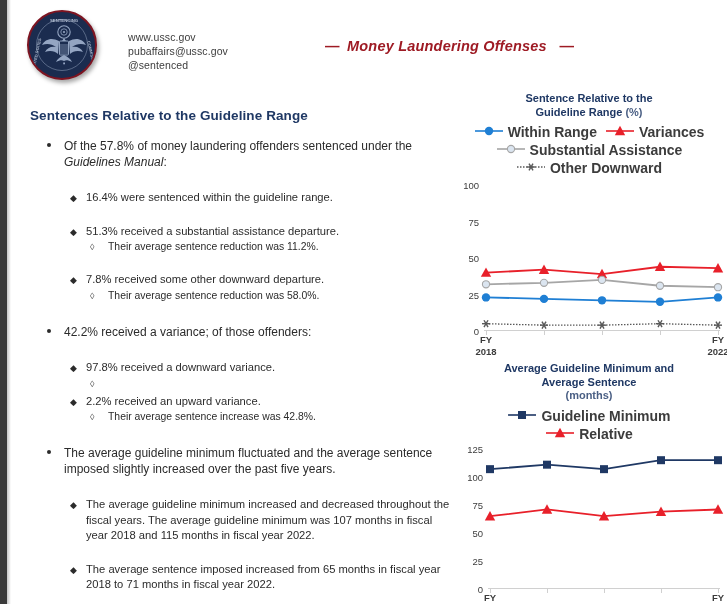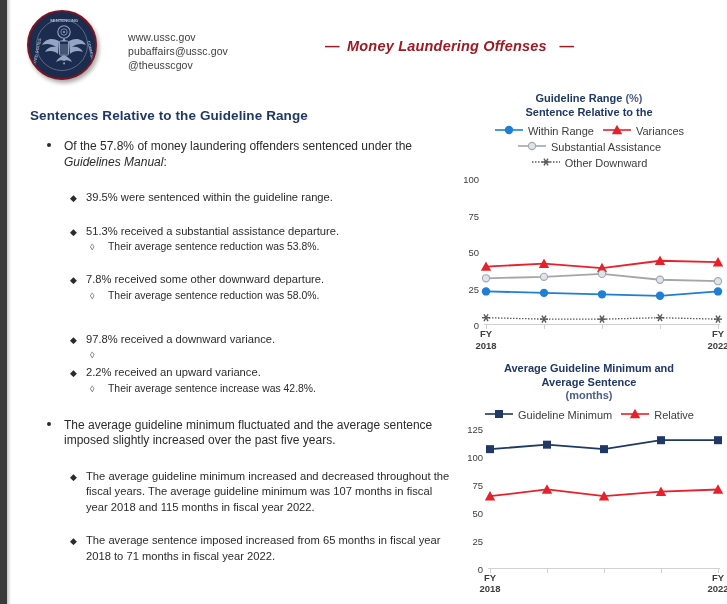--- a/index.html
+++ b/index.html
@@ -100,22 +100,23 @@
     text-align: center; color: #1f3864;
     font-size: 11px; font-weight: bold; line-height: 13.5px;
   }
   .chart-title .unit { color: #4a5f84; font-weight: bold; }
   .legend {
     display: flex; flex-wrap: wrap; justify-content: center;
     margin-top: 4px;
   }
   .legend-item {
     display: flex; align-items: center;
-    font-size: 11px; color: #3c3c3c;
+    font-size: 14px; color: #3c3c3c;
     margin: 1px 4px;
+    font-weight: bold;
   }
   .legend-item .lg-sym { margin-right: 4px; }
   .plot { position: relative; }
   .ytick {
     position: absolute; right: 100%; margin-right: 5px;
     font-size: 9.5px; color: #3c3c3c; transform: translateY(-50%);
     white-space: nowrap;
   }
   .axis-line {
     position: absolute; left: 0; right: 0; bottom: 0;
@@ -167,68 +168,72 @@
           <text x="9" y="42" transform="rotate(-78 9 42)" text-anchor="middle">UNITED STATES</text>
           <text x="61" y="42" transform="rotate(78 61 42)" text-anchor="middle">COMMISSION</text>
         </g>
       </svg>
     </div>
   </div>
 
   <div class="contact">
     <div>www.ussc.gov</div>
     <div>pubaffairs@ussc.gov</div>
-    <div>@theusscgov</div>
+    <div>@sentenced</div>
   </div>
 
   <div class="hdr-right">
     <span class="hdr-dash">—</span>&nbsp;
     <span>Money Laundering Offenses</span>&nbsp;&nbsp;
     <span class="hdr-dash">—</span>
   </div>
 
   <div class="left-col">
     <div class="section-title">Sentences Relative to the Guideline Range</div>
 
     <div class="bl1">
       <span class="bullet"></span>
       <span>Of the 57.8% of money laundering offenders sentenced under the </span><span class="ital">Guidelines Manual</span><span>:</span>
     </div>
 
     <div class="gap-sm"></div>
 
     <div class="bl2">
       <span class="bullet">◆</span>
-      <span>39.5% were sentenced within the guideline range.</span>
+      <span>16.4% were sentenced within the guideline range.</span>
     </div>
 
     <div class="gap-sm"></div>
 
     <div class="bl2">
       <span class="bullet">◆</span>
       <span>51.3% received a substantial assistance departure.</span>
       <div class="bl3">
         <span class="bullet">◊</span>
-        <span>Their average sentence reduction was 53.8%.</span>
+        <span>Their average sentence reduction was 11.2%.</span>
       </div>
     </div>
 
     <div class="gap-sm"></div>
 
     <div class="bl2">
       <span class="bullet">◆</span>
       <span>7.8% received some other downward departure.</span>
       <div class="bl3">
         <span class="bullet">◊</span>
         <span>Their average sentence reduction was 58.0%.</span>
       </div>
     </div>
 
     <div class="gap-md"></div>
 
+    <div class="bl1">
+      <span class="bullet"></span>
+      <span>42.2% received a variance; of those offenders:</span>
+    </div>
 
     <div class="gap-sm"></div>
 
     <div class="bl2">
       <span class="bullet">◆</span>
       <span>97.8% received a downward variance.</span>
       <div class="bl3">
         <span class="bullet">◊</span>
       </div>
     </div>
@@ -261,23 +266,23 @@
     <div class="gap-sm"></div>
 
     <div class="bl2">
       <span class="bullet">◆</span>
       <span>The average sentence imposed increased from 65 months in fiscal year 2018 to 71 months in fiscal year 2022.</span>
     </div>
   </div>
 
   <div class="chart-box" id="chart1-box" style="left:458px; top:92px; width:262px;">
     <div class="chart-title">
+      <div>Sentence Relative to the</div>
       <div><span>Guideline Range</span>
         <span class="unit">(%)</span></div>
-      <div>Sentence Relative to the</div>
     </div>
     <div class="legend" id="chart1-legend">
         <div class="legend-item">
           <span class="lg-sym"><svg width="30" height="12">
               <line x1="1" y1="6" x2="29" y2="6" stroke="#1f7fd4" stroke-width="1.6"></line>
               <circle cx="15" cy="6" r="4.2" fill="#1f7fd4"></circle>
             </svg></span>
           <span>Within Range</span>
         </div>
         <div class="legend-item">

